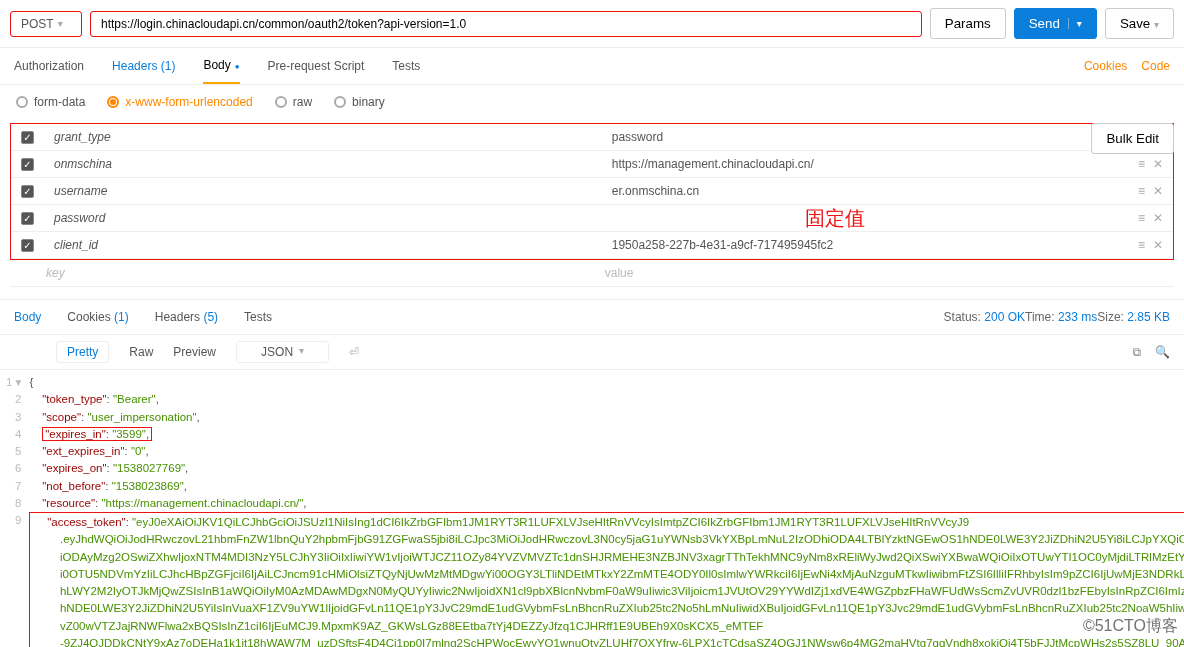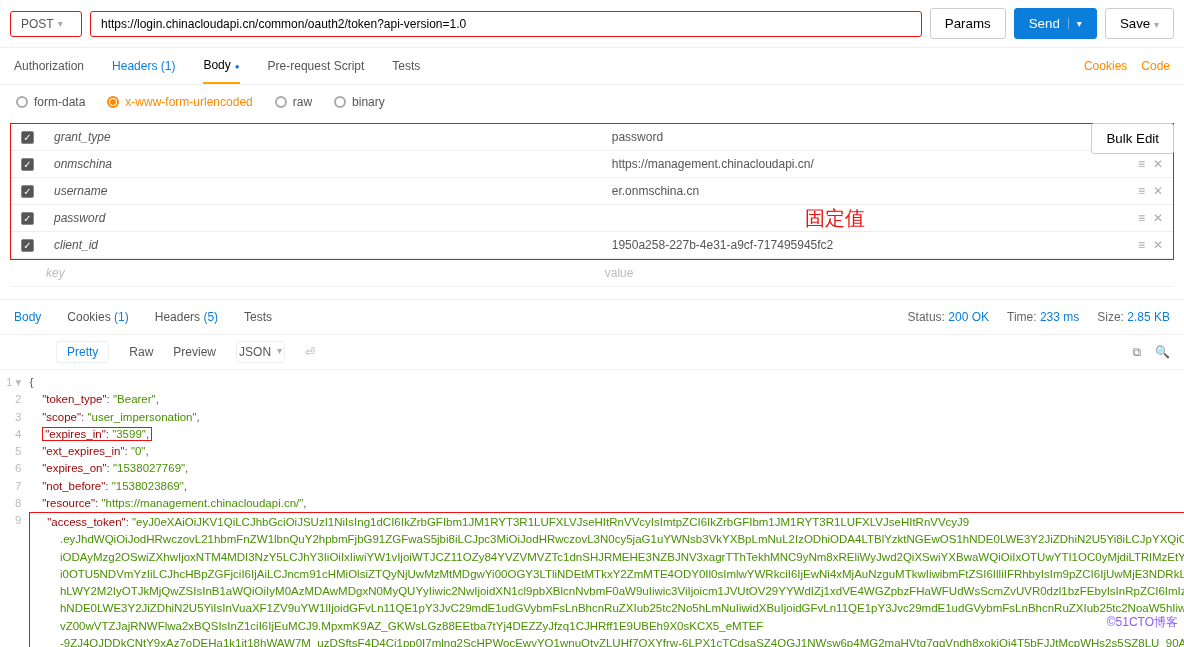--- a/index.html
+++ b/index.html
@@ -30,34 +30,34 @@
 .kvtbl td.chk { width:26px; }
 .kvtbl td.key { width:48%;font-style:italic; }
 .kvtbl td.actions { width:50px; text-align:right; color:#aaa; }
 .kvtbl td.actions span { margin-left:8px; cursor:pointer; }
 .chkbox { width:13px; height:13px; border:1px solid #888; background:#555; color:#fff; display:inline-flex; align-items:center; justify-content:center; font-size:10px; border-radius:2px; }
 .place { color:#bbb; }
 .bulk { position:absolute; right:10px; top:0; }
 .bulkwrap { position:relative; margin-top:4px; }
 .annot { position:absolute; right:319px; top:82px; color:#e11; font-size:20px; font-family:"SimSun",serif; }
 .statusbar { display:flex; padding:10px 14px; border-top:1px solid #eee; border-bottom:1px solid #eee; gap:26px; font-size:12px; }
-.statusbar .rt { margin-left:auto; display:flex; gap:18px; color:#666; }
+.statusbar .rt { margin-left:auto; display:flex; color:#666; }
 .viewopts { display:flex; align-items:center; padding:6px 14px; gap:20px; border-bottom:1px solid #eee; }
 .viewopts .opt { cursor:pointer; }
 .viewopts .opt.active { color:#0b7dda; border:1px solid #eee; padding:3px 10px; border-radius:3px;margin-left:42px; }
-.lang { border:1px solid #eee; padding:3px 2px; border-radius:3px; display:flex; gap:6px; }
+.lang { border:1px solid #eee; padding:3px 24px; border-radius:3px; display:flex; gap:6px; }
 .viewopts .icons { margin-left:auto; display:flex; gap:14px; color:#888; }
 .jsonbody { display:flex; font-family:Menlo,Consolas,monospace; font-size:11.5px; line-height:1.5; padding:4px 0 8px 0; white-space:pre; overflow-x:auto; }
 .gutter { text-align:right; color:#bbb; padding:0 8px 0 6px; user-select:none; }
 .code { flex:1; }
 .code .k { color:#900; }
 .code .s { color:#489000; }
 .redspan { border:1.5px solid #e11; padding:0 2px; }
 .redblock { border:1.5px solid #e11; display:block; padding:1px 4px; max-width:100%; }
-.watermark { position:fixed; right:6px; bottom:16px; color:#8b5cf6; font-size:12px; }
+.watermark { position:fixed; right:6px; bottom:10px; color:#737373; font-size:16px; }
 </style>
 </head>
 <body>
 
 <div class="reqbar">
   <div class="method redbox">
     <span>POST</span>
     <span class="caret">▾</span>
   </div>
   <input class="url redbox" type="text" value="https://login.chinacloudapi.cn/common/oauth2/token?api-version=1.0" style="">

